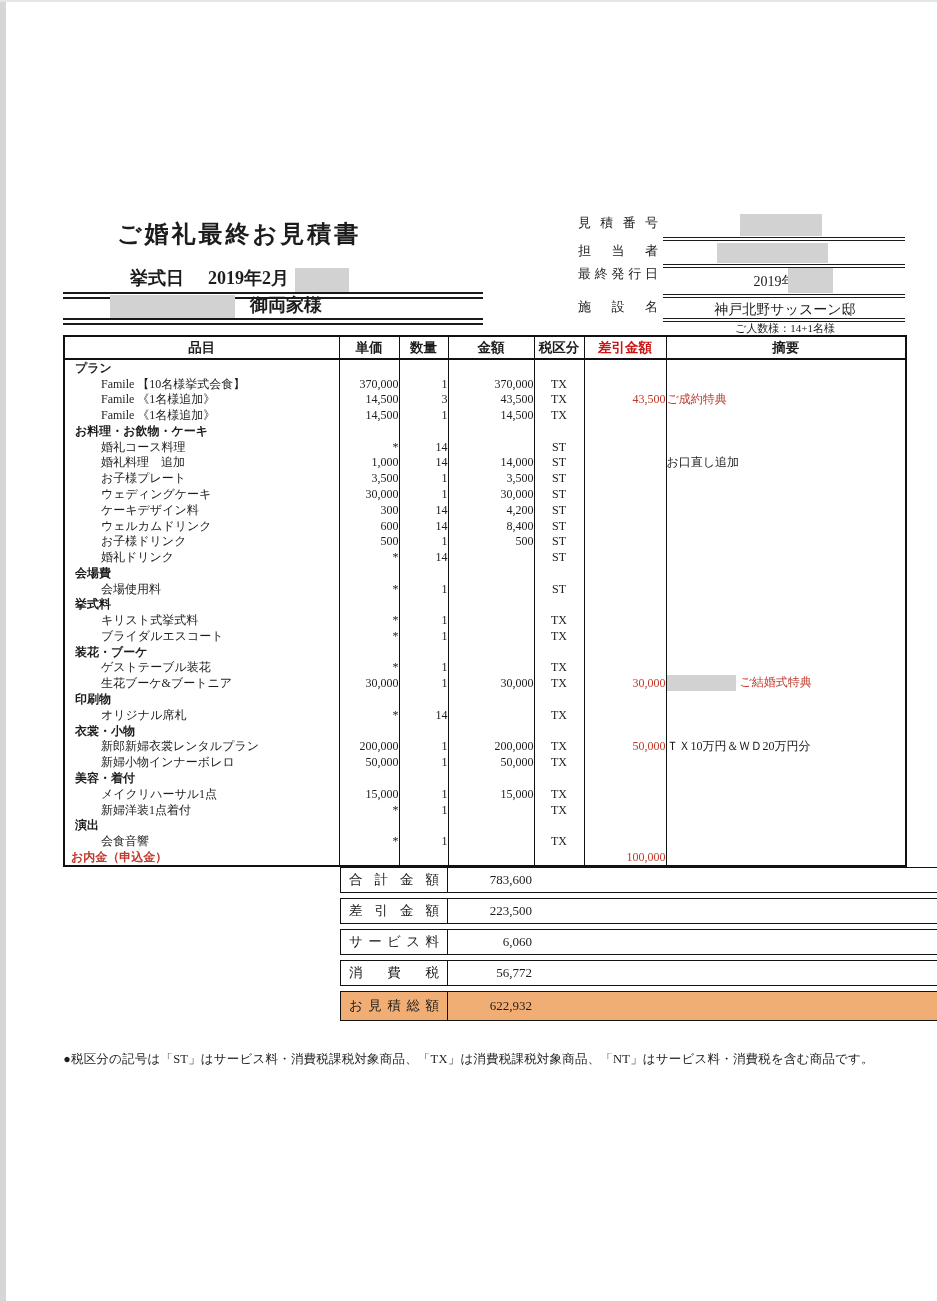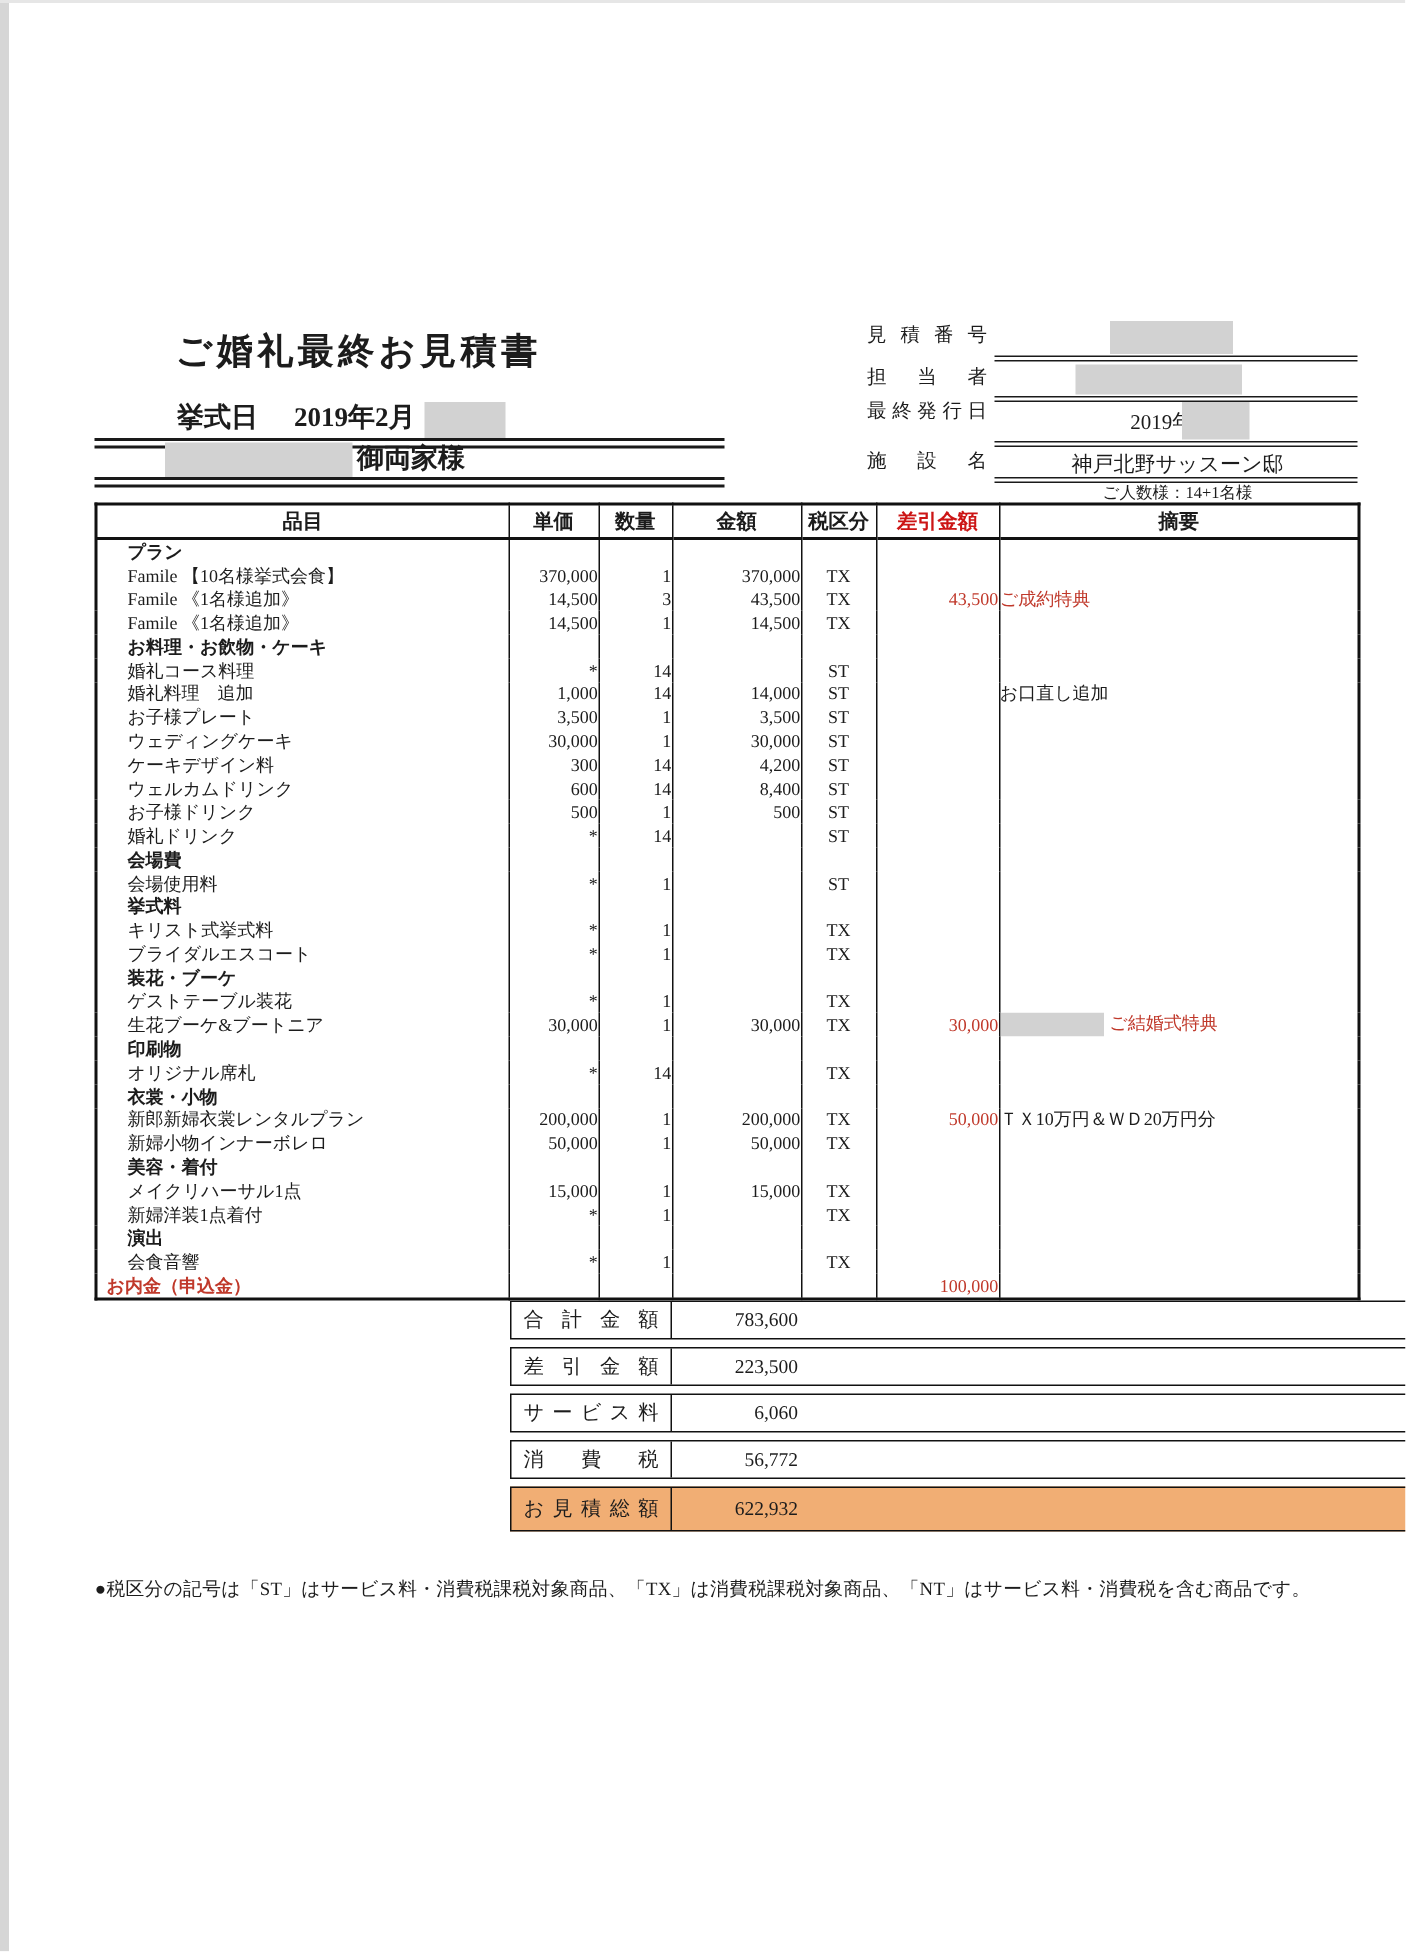--- a/index.html
+++ b/index.html
@@ -7,21 +7,21 @@
     position:relative;width:937px;height:1301px;background:#ffffff;overflow:hidden;
     font-family:"Liberation Serif","DejaVu Serif",serif;color:#1c1c1c;
   }
   .edge-left{position:absolute;left:0;top:0;width:6px;height:100%;background:#d6d6d6;}
   .edge-top{position:absolute;left:0;top:0;width:100%;height:2px;background:#e6e6e6;}
 
   .title{
     position:absolute;left:117px;top:218px;margin:0;
     font-size:24px;font-weight:bold;letter-spacing:3px;
   }
-  .bold-lg{font-size:18px;font-weight:bold;}
+  .bold-lg{font-size:18px;font-weight:bold;margin-left:12px;}
   .date-row{position:absolute;left:118px;top:266px;white-space:nowrap;}
   .date-val{margin-left:24px;}
   .redact{display:inline-block;background:#d2d2d2;vertical-align:middle;}
   .date-redact{width:54px;height:25px;margin-left:6px;}
   .family-row{position:absolute;left:63px;top:293px;white-space:nowrap;}
   .family-redact{width:125px;height:25px;margin-left:47px;margin-right:3px;}
   .rule2{position:absolute;height:3px;border-top:2px solid #1a1a1a;border-bottom:2px solid #1a1a1a;}
   .rule2thin{position:absolute;height:2px;border-top:1.5px solid #1a1a1a;border-bottom:1.5px solid #1a1a1a;}
 
   .m-label{
@@ -38,23 +38,23 @@
   table.items th{
     border-right:1.5px solid #111;border-bottom:2px solid #111;
     font-family:"Liberation Sans","DejaVu Sans",sans-serif;
     font-size:13.5px;font-weight:bold;height:21px;padding:0;text-align:center;
   }
   table.items th.red-h{color:#cc1515;}
   table.items td{
     border-right:1.5px solid #111;height:15.78px;padding:0;
     font-size:12px;line-height:1;vertical-align:middle;overflow:hidden;white-space:nowrap;
   }
-  td.c-name span.itm{padding-left:20px;}
+  td.c-name span.itm{padding-left:36px;}
   td.c-name span.cat{
-    padding-left:20px;font-family:"Liberation Sans","DejaVu Sans",sans-serif;
+    padding-left:10px;font-family:"Liberation Sans","DejaVu Sans",sans-serif;
     font-weight:bold;font-size:12px;
   }
   td.c-name span.dep{
     padding-left:6px;font-family:"Liberation Sans","DejaVu Sans",sans-serif;
     font-weight:bold;font-size:12px;color:#c0392b;
   }
   td.c-num{text-align:right;padding-right:5px;}
   td.c-tax{text-align:center;}
   td.c-note{padding-left:4px;}
   .red{color:#c0392b;}

